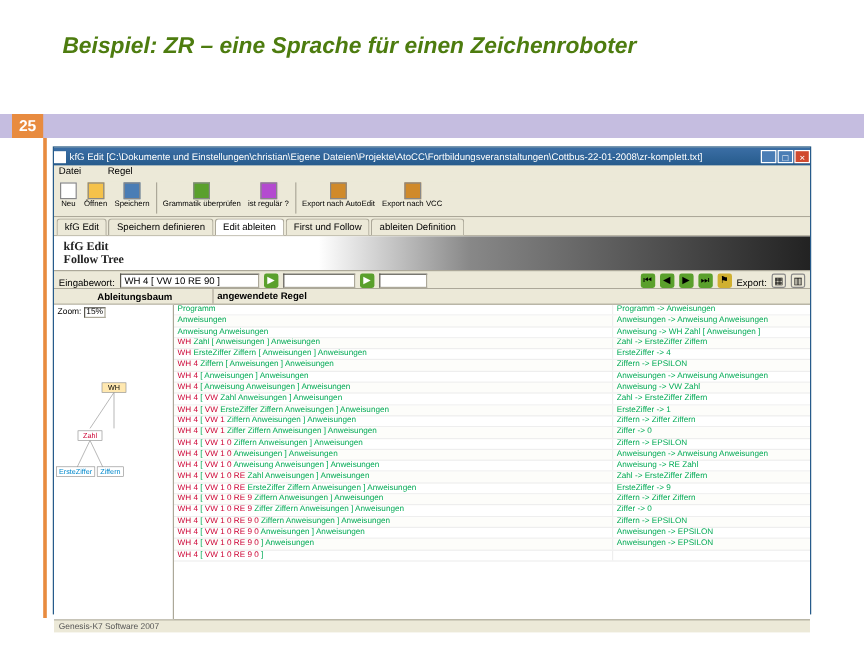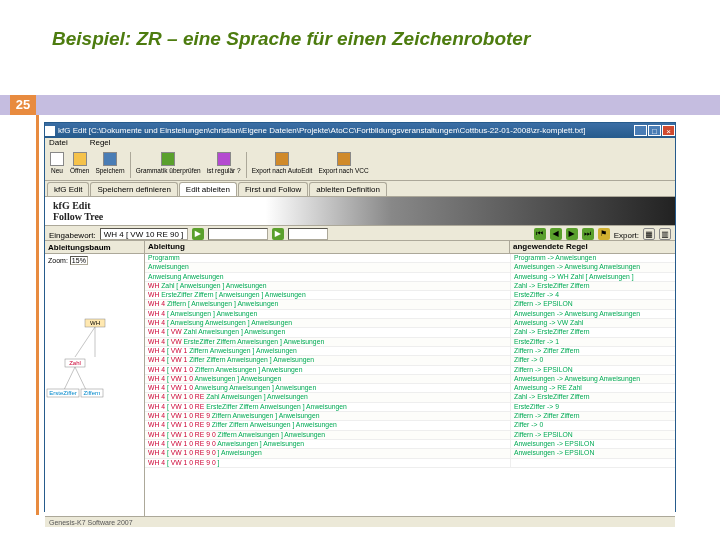--- a/index.html
+++ b/index.html
@@ -25,24 +25,24 @@
   .tabbar { height: 16px; background: #ece9d8; display: flex; align-items: flex-end; padding: 0 2px; border-bottom: 1px solid #aca899; }
   .tab { padding: 2px 6px; font-size: 8px; border: 1px solid #aca899; border-bottom: none; margin-right: 1px; background: #ece9d8; border-radius: 3px 3px 0 0; }
   .tab.active { background: #fff; }
   .content { background: #fff; }
   .app-header-band { height: 28px; background: linear-gradient(90deg, #fff 0%, #fff 35%, #888 55%, #222 100%); display: flex; align-items: center; padding-left: 8px; }
   .app-header-text { font-family: Georgia, serif; font-weight: bold; }
   .app-header-text .l1 { font-size: 10px; color: #222; display: block; }
   .app-header-text .l2 { font-size: 10px; color: #222; display: block; }
   .input-row { height: 16px; background: #ece9d8; border-top: 1px solid #aca899; border-bottom: 1px solid #aca899; display: flex; align-items: flex-end; padding: 0 4px; font-size: 8px; gap: 4px; }
   .input-field { background: #fff; border: 1px inset #aca899; padding: 0 3px; height: 12px; line-height: 12px; font-size: 8px; }
-  .inp-main { width: 88px; }
+  .inp-main { width: 116px; }
   .mini-btn { width: 12px; height: 12px; text-align: center; line-height: 12px; font-size: 8px; border-radius: 2px; }
   .grid-header { display: flex; height: 13px; background: #ece9d8; border-bottom: 1px solid #aca899; }
-  .gh-left { width: 100px; border-right: 1px solid #aca899; padding: 1px 3px; font-size: 8px; font-weight: bold; display: flex; align-items: center; gap: 4px; }
+  .gh-left { width: 100px; border-right: 1px solid #aca899; padding: 1px 3px; font-size: 8px; font-weight: bold; display: flex; align-items: center; gap: 4px; margin-left: 33px; }
   .gh-mid { flex: 1; border-right: 1px solid #aca899; padding: 1px 3px; font-size: 8px; font-weight: bold; }
   .gh-right { width: 165px; padding: 1px 3px; font-size: 8px; font-weight: bold; }
   .grid-body { display: flex; height: 262px; }
   .tree-pane { width: 100px; border-right: 1px solid #aca899; background: #fff; position: relative; }
   .tree-svg { width: 100px; height: 200px; }
   .tree-node { font-size: 6px; }
   .tree-box { stroke: #888; stroke-width: 0.5; }
   .table-pane { flex: 1; overflow: hidden; }
   .trow { display: flex; border-bottom: 1px solid #eee; height: 9.3px; }
   .tcell-l { flex: 1; padding: 0 3px; font-size: 6.8px; white-space: nowrap; overflow: hidden; color: #0a5; }
@@ -134,21 +134,20 @@
       <div class="mini-btn" style="background:#5aa02c">⏭</div>
       <div class="mini-btn" style="background:#d0b030">⚑</div>
       <span>Export:</span>
       <div class="mini-btn" style="border:1px solid #888">▦</div>
       <div class="mini-btn" style="border:1px solid #888">▥</div>
     </div>
     <div class="grid-header">
       <div class="gh-left">
         <span>Ableitungsbaum</span>
       </div>
-      <div class="gh-mid">Ableitung</div>
       <div class="gh-right">angewendete Regel</div>
     </div>
     <div class="grid-body">
       <div class="tree-pane">
         <div style="font-size:7px;padding:2px 3px;display:flex;gap:2px;align-items:center">
           <span>Zoom:</span>
           <span class="zoom-select">15%</span>
         </div>
         <svg class="tree-svg">
           <line x1="50" y1="60" x2="30" y2="90" stroke="#888" stroke-width="0.5"></line>

